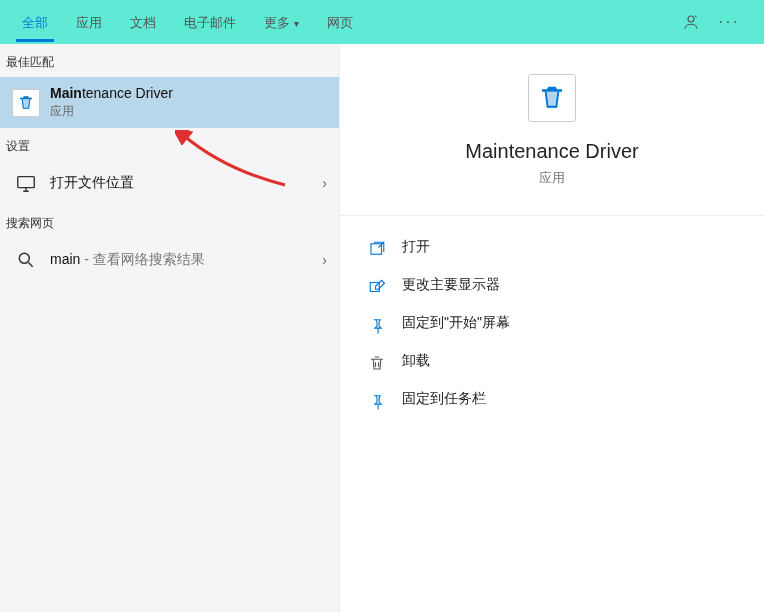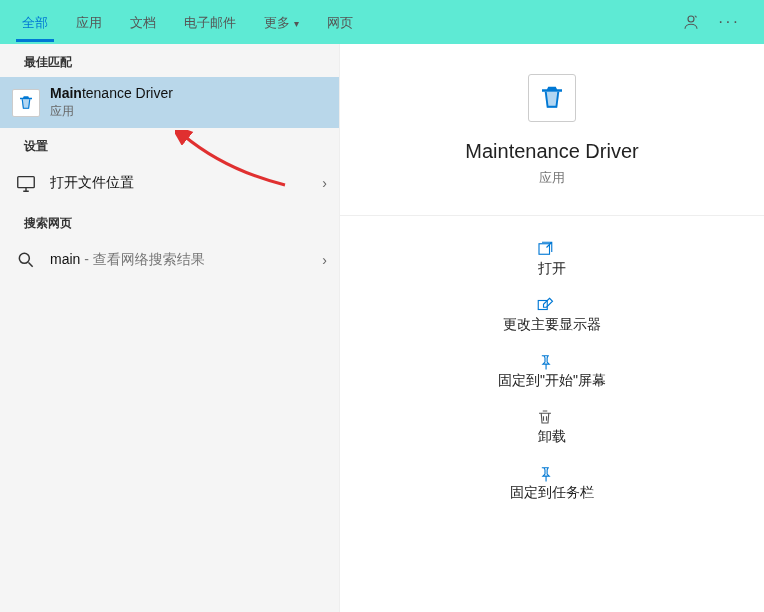--- a/index.html
+++ b/index.html
@@ -11,40 +11,40 @@
   .tab.active { color: #0078d4; }
   .tab.active::after { content: ""; position: absolute; left: 8px; right: 8px; bottom: 0; height: 3px; background: #0078d4; }
   .tab .caret { margin-left: 4px; font-size: 10px; }
   .tabs-right { margin-left: auto; display: flex; align-items: center; gap: 18px; padding-right: 16px; }
   .icon-btn { color: #555; cursor: pointer; font-size: 16px; }
 
   .content { display: flex; height: calc(612px - 44px); }
 
   
   .left { width: 340px; background: #f5f5f5; border-right: 1px solid #eee; }
-  .section-header { font-size: 12px; font-weight: bold; color: #333; padding: 10px 24px 6px; }
+  .section-header { font-size: 12px; font-weight: normal; color: #333; padding: 10px 6px 6px; }
   .result-row { display: flex; align-items: center; padding: 8px 12px; cursor: pointer; position: relative; }
   .result-row.selected { background: #b9d7ea; }
   .result-icon { width: 28px; height: 28px; display: flex; align-items: center; justify-content: center; margin-right: 10px; flex-shrink: 0; }
   .result-icon.app { background: #fff; border: 1px solid #ccc; border-radius: 2px; }
   .result-text .title { font-size: 14px; color: #111; }
   .result-text .title .bold { font-weight: bold; }
   .result-text .sub { font-size: 12px; color: #666; margin-top: 2px; }
   .chevron { margin-left: auto; color: #666; font-size: 14px; }
 
   .arrow { position: absolute; left: 175px; top: 130px; width: 120px; height: 60px; pointer-events: none; }
 
   
   .right { flex: 1; background: #fff; padding-top: 30px; }
   .preview-head { display: flex; flex-direction: column; align-items: center; padding-bottom: 28px; border-bottom: 1px solid #eee; }
   .preview-icon { width: 48px; height: 48px; border: 1px solid #ccc; border-radius: 3px; background: #fff; display: flex; align-items: center; justify-content: center; margin-bottom: 18px; }
   .preview-title { font-size: 20px; color: #222; }
   .preview-sub { font-size: 13px; color: #777; margin-top: 6px; }
   .actions { padding: 14px 20px; }
-  .action { display: flex; align-items: center; padding: 8px 6px; font-size: 14px; color: #222; cursor: pointer; flex-direction: column; }
+  .action { display: flex; align-items: flex-start; padding: 8px 6px; font-size: 14px; color: #222; cursor: pointer; }
   .action-icon { width: 22px; height: 22px; margin-right: 14px; display: flex; align-items: center; justify-content: center; color: #0078d4; flex-shrink: 0; }
   .action.uninstall .action-icon { color: #555; }
 
   svg { display: block; }
 </style>
 </head>
 <body>
 
 <div class="tabs">
   <div class="tab active">全部</div>

